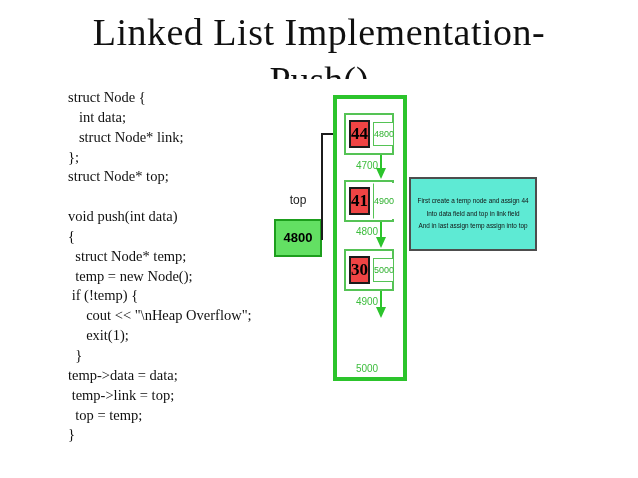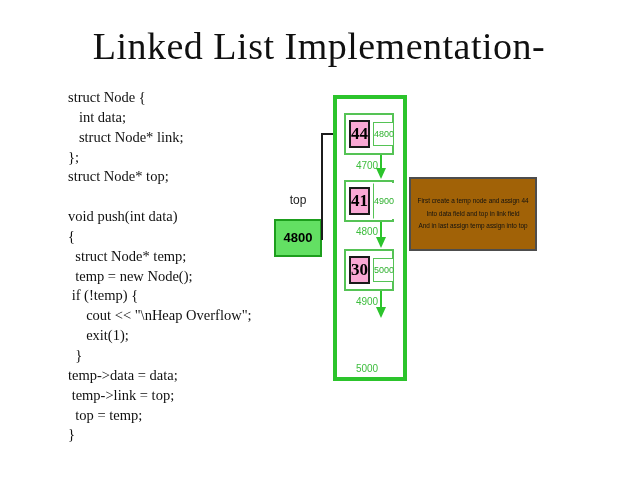--- a/index.html
+++ b/index.html
@@ -17,21 +17,21 @@
   .title-wrap {
     position: absolute;
     left: 0; top: 0;
     width: 638px; height: 79px;
     overflow: hidden;
     text-align: center;
   }
   .title-line1 {
     font-size: 38px;
     line-height: 56px;
-    padding-top: 18px;
+    padding-top: 4px;
     letter-spacing: 0.5px;
   }
   .title-line2 {
     font-size: 38px;
     line-height: 40px;
   }
 
   
   .code {
     position: absolute;
@@ -95,21 +95,21 @@
   .databox {
     margin-left: 3px;
     width: 17px; height: 24px;
     border: 2px solid #1a1a1a;
     font-family: "Liberation Serif", serif;
     font-size: 17px;
     font-weight: bold;
     line-height: 24px;
     text-align: center;
     color: #000000;
-    background: #f9a8d4;
+    background: #ef4444;
   }
   .linkbox {
     margin-left: 3px;
     width: 19px; height: 22px;
     border: 1px solid var(--node_green, #55c355);
     font-family: "Liberation Sans", sans-serif;
     font-size: 9px;
     line-height: 22px;
     text-align: center;
     color: var(--link_green, #2eb02e);
@@ -147,21 +147,21 @@
     border-right: 5px solid transparent;
     border-top: 11px solid var(--frame_green, #2cc42c);
   }
 
   
   .note {
     position: absolute;
     left: 409px; top: 177px;
     width: 124px; height: 70px;
     border: 2px solid var(--note_border, #4d4d4d);
-    background: #a16207;
+    background: #5eead4;
     display: flex;
     align-items: center;
     justify-content: center;
     overflow: hidden;
   }
   .note-text {
     flex-shrink: 0;
     width: 152px;
     transform: scaleX(0.8);
     transform-origin: 50% 50%;

